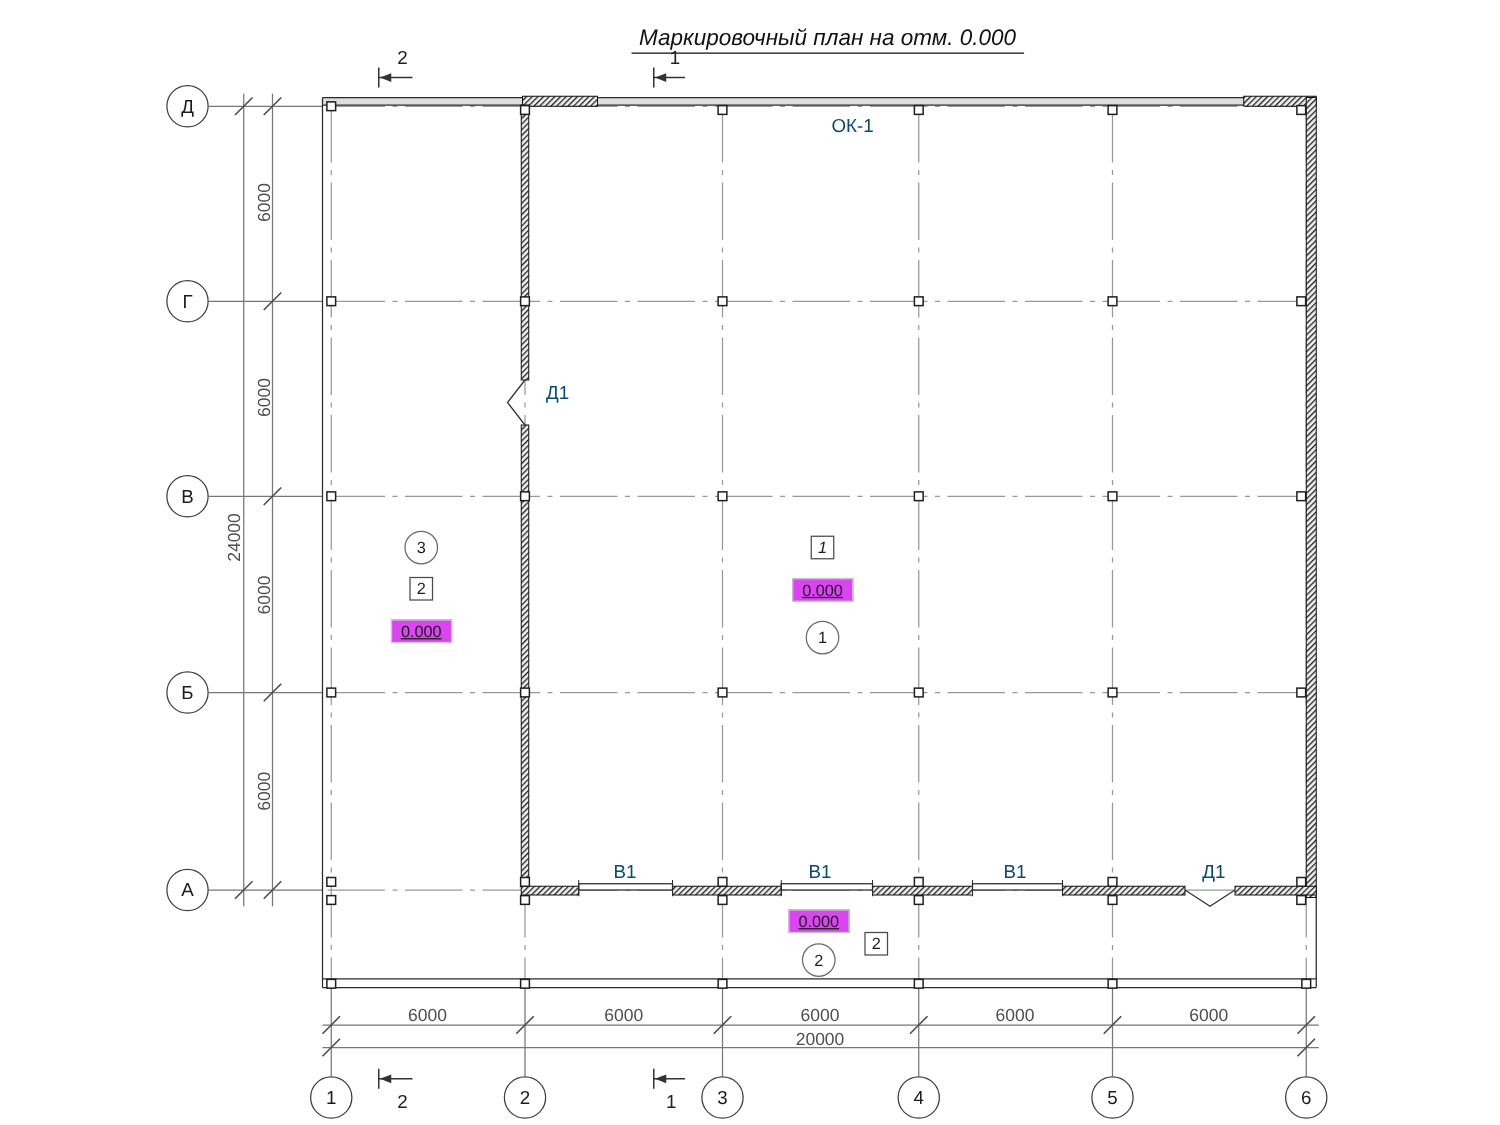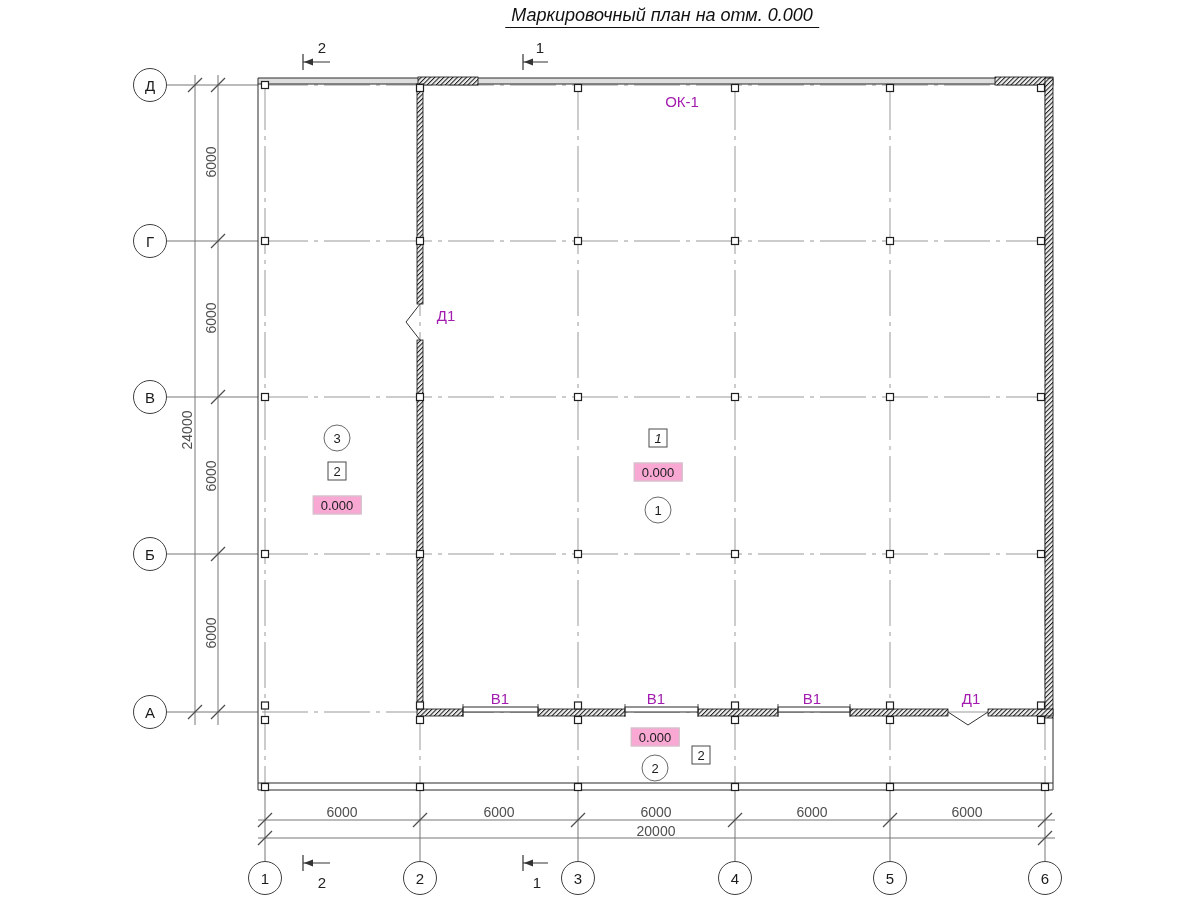--- a/index.html
+++ b/index.html
@@ -1,36 +1,36 @@
 <!DOCTYPE html>
 <html><head>
 <meta charset="utf-8">
 <style>
   html,body{margin:0;padding:0;background:#fff;}
   #canvas{position:relative;width:1200px;height:900px;background:#fff;overflow:hidden;
           font-family:"Liberation Sans",sans-serif;}
   #drawing{position:absolute;left:0;top:0;}
   .lbl{position:absolute;transform:translate(-50%,-50%);white-space:nowrap;
-       font-size:15px;color:#a21caf;line-height:1;}
+       font-size:15px;color:#0c4a6e;line-height:1;}
   .title{font-size:18px;font-style:italic;color:#111;
-         border-bottom:1.4px solid #111;padding:0 6px 3px 6px;}
+         border-bottom:1.4px solid #111;padding:0 6px 3px 6px;margin-top:15px;}
   .dim{font-size:14px;color:#4f4f4f;}
   .vdim{transform:translate(-50%,-50%) rotate(-90deg);}
   .seclbl{font-size:15px;color:#222;}
   .axis-circle{position:absolute;width:34px;height:34px;border:1.2px solid #3f3f3f;
        border-radius:50%;background:#fff;display:flex;align-items:center;justify-content:center;
        font-size:15px;color:#1b1b1b;box-sizing:border-box;}
   .room-circle{position:absolute;width:27px;height:27px;border:1px solid #6a6a6a;
        border-radius:50%;background:transparent;display:flex;align-items:center;justify-content:center;
        font-size:13px;color:#1b1b1b;box-sizing:border-box;transform:translate(-50%,-50%);}
   .room-box{position:absolute;transform:translate(-50%,-50%);border:1px solid #4a4a4a;
        background:#fff;min-width:11px;text-align:center;padding:1px 3px;font-size:13px;color:#1b1b1b;}
   .room-box.italic{font-style:italic;}
   .level-box{position:absolute;transform:translate(-50%,-50%);border:1px solid #c9c9c9;
-       background:#f9a8d4;padding:1px 7px;font-size:13px;color:#1b1b1b;}
+       background:#d946ef;padding:1px 7px;font-size:13px;color:#1b1b1b;text-decoration:underline;}
 </style>
 </head>
 <body>
 
 <div id="canvas">
 
   <svg id="drawing" width="1200" height="900" viewBox="0 0 1200 900">
     <defs>
       <pattern id="hatch" width="3.2" height="3.2" patternUnits="userSpaceOnUse" patternTransform="rotate(45)">
         <rect width="3.2" height="3.2" fill="#efefef"></rect>

